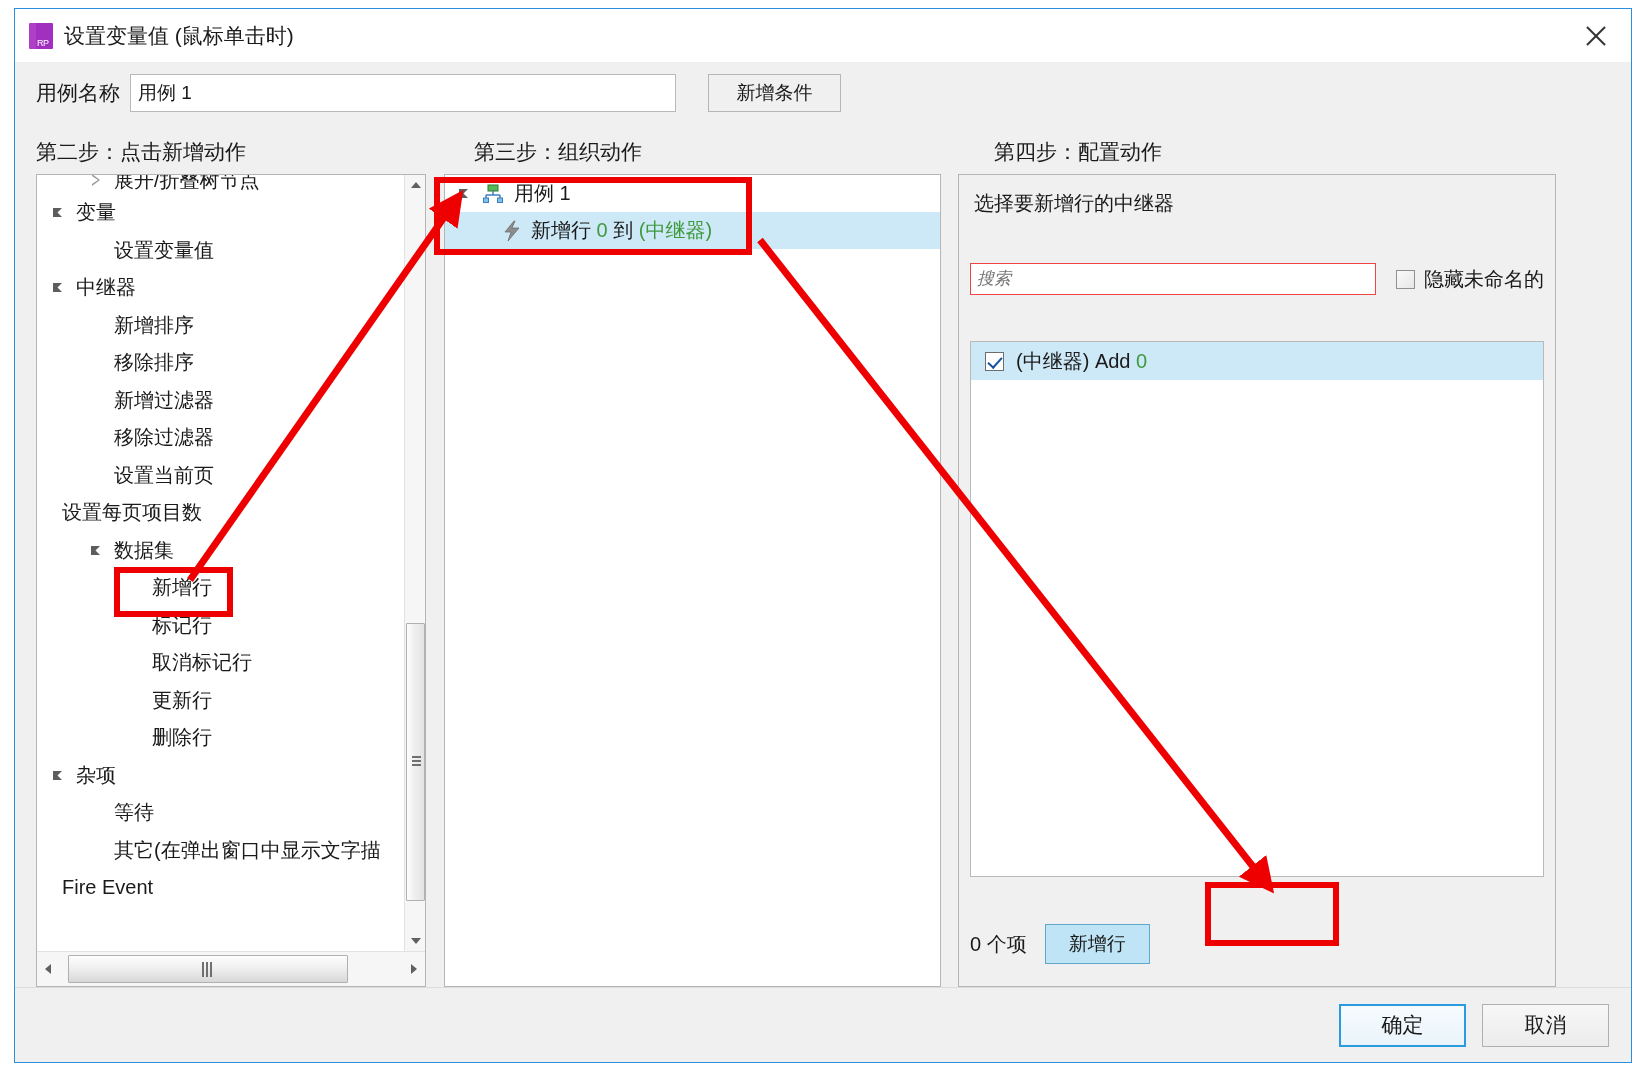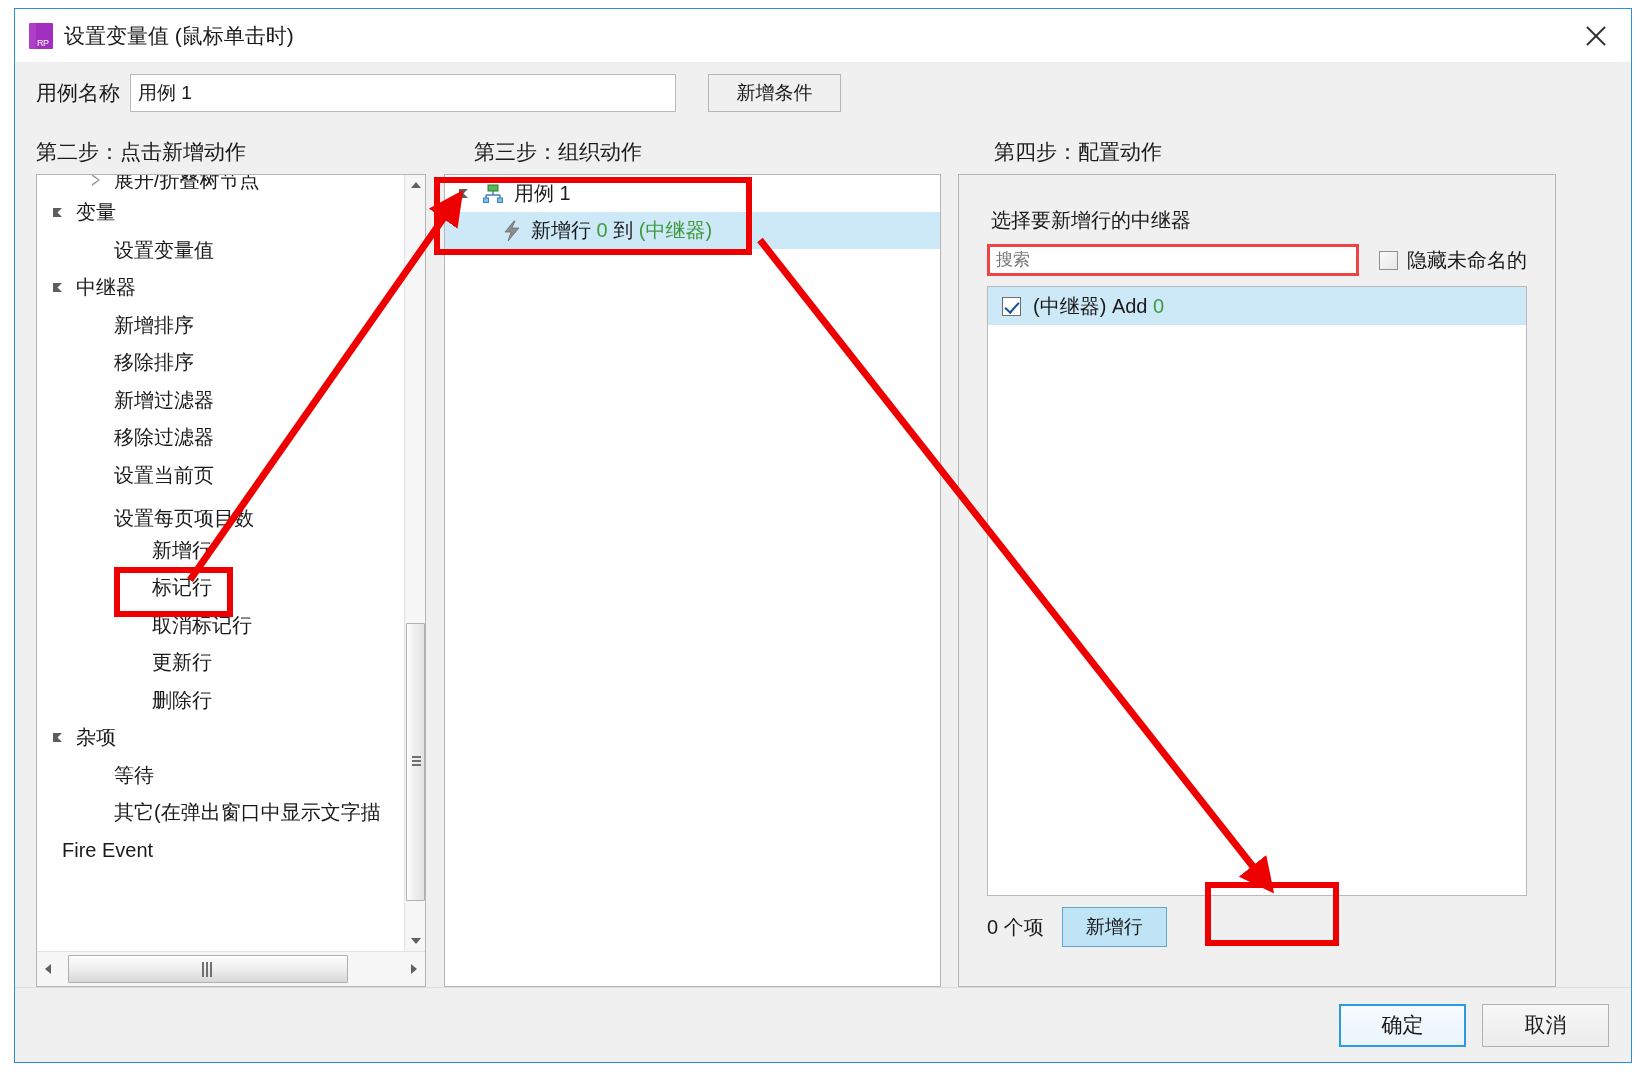--- a/index.html
+++ b/index.html
@@ -253,35 +253,36 @@
   .mid-item.selected { background:#cde8f6; }
   .ico-case {
     width:22px;height:20px;margin-right:10px;position:relative;flex:0 0 auto;
   }
   .ico-bolt {
     width:20px;height:22px;margin-right:9px;flex:0 0 auto;
   }
 
   
   .rp-inner {
-    margin: 28px;
+    margin: 11px;
     flex: 1 1 auto;
     display:flex; flex-direction:column;
     background: transparent;
+    gap: 36px;
   }
   .rp-head {
     font-size:20px; color:#1a1a1a; padding: 4px 2px 10px 4px; white-space:nowrap;
   }
   .rp-searchrow { display:flex; align-items:center; }
   .rp-search {
     width: 437px; height: 32px;
-    border:3px solid #ef4444; background:#ffffff;
+    border:1px solid #ef4444; background:#ffffff;
     font-size:17px; padding:12px 6px; outline:none;
     font-family:"Liberation Sans","DejaVu Sans",sans-serif;
-    color:#888;
+    font-style: italic; color:#888;
   }
   .rp-chk-wrap { display:flex; align-items:center; margin-left:20px; cursor:pointer; }
   .chk-box {
     width:19px;height:19px;border:1px solid #909090;
     background:linear-gradient(135deg,#fbfbfb,#e6e6e6);
     margin-right:9px; flex:0 0 auto; position:relative;
   }
   .chk-box.checked { background:#ffffff; border:1px solid #6d6d6d; }
   .chk-box.checked::after {
     content:""; position:absolute; left:5px; top:1px;
@@ -405,23 +406,27 @@
             <span>新增过滤器</span>
           </div>
           <div class="tree-item" style="padding-left: 52px;">
             <div class="tw-spacer"></div>
             <span>移除过滤器</span>
           </div>
           <div class="tree-item" style="padding-left: 52px;">
             <div class="tw-spacer"></div>
             <span>设置当前页</span>
           </div>
-          <div class="tree-item" style="padding-left: 52px; align-items: flex-end;">
+          <div class="tree-item" style="">
             <div class="tw-spacer"></div>
             <span>设置每页项目数</span>
+          </div>
+          <div class="tree-item" style="padding-left: 52px;">
+            <div class="tw-arrow expanded"></div>
+            <span>数据集</span>
           </div>
           <div class="tree-item" style="padding-left: 90px;">
             <div class="tw-spacer"></div>
             <span>新增行</span>
           </div>
           <div class="tree-item" style="padding-left: 90px;">
             <div class="tw-spacer"></div>
             <span>标记行</span>
           </div>
           <div class="tree-item" style="padding-left: 90px;">

